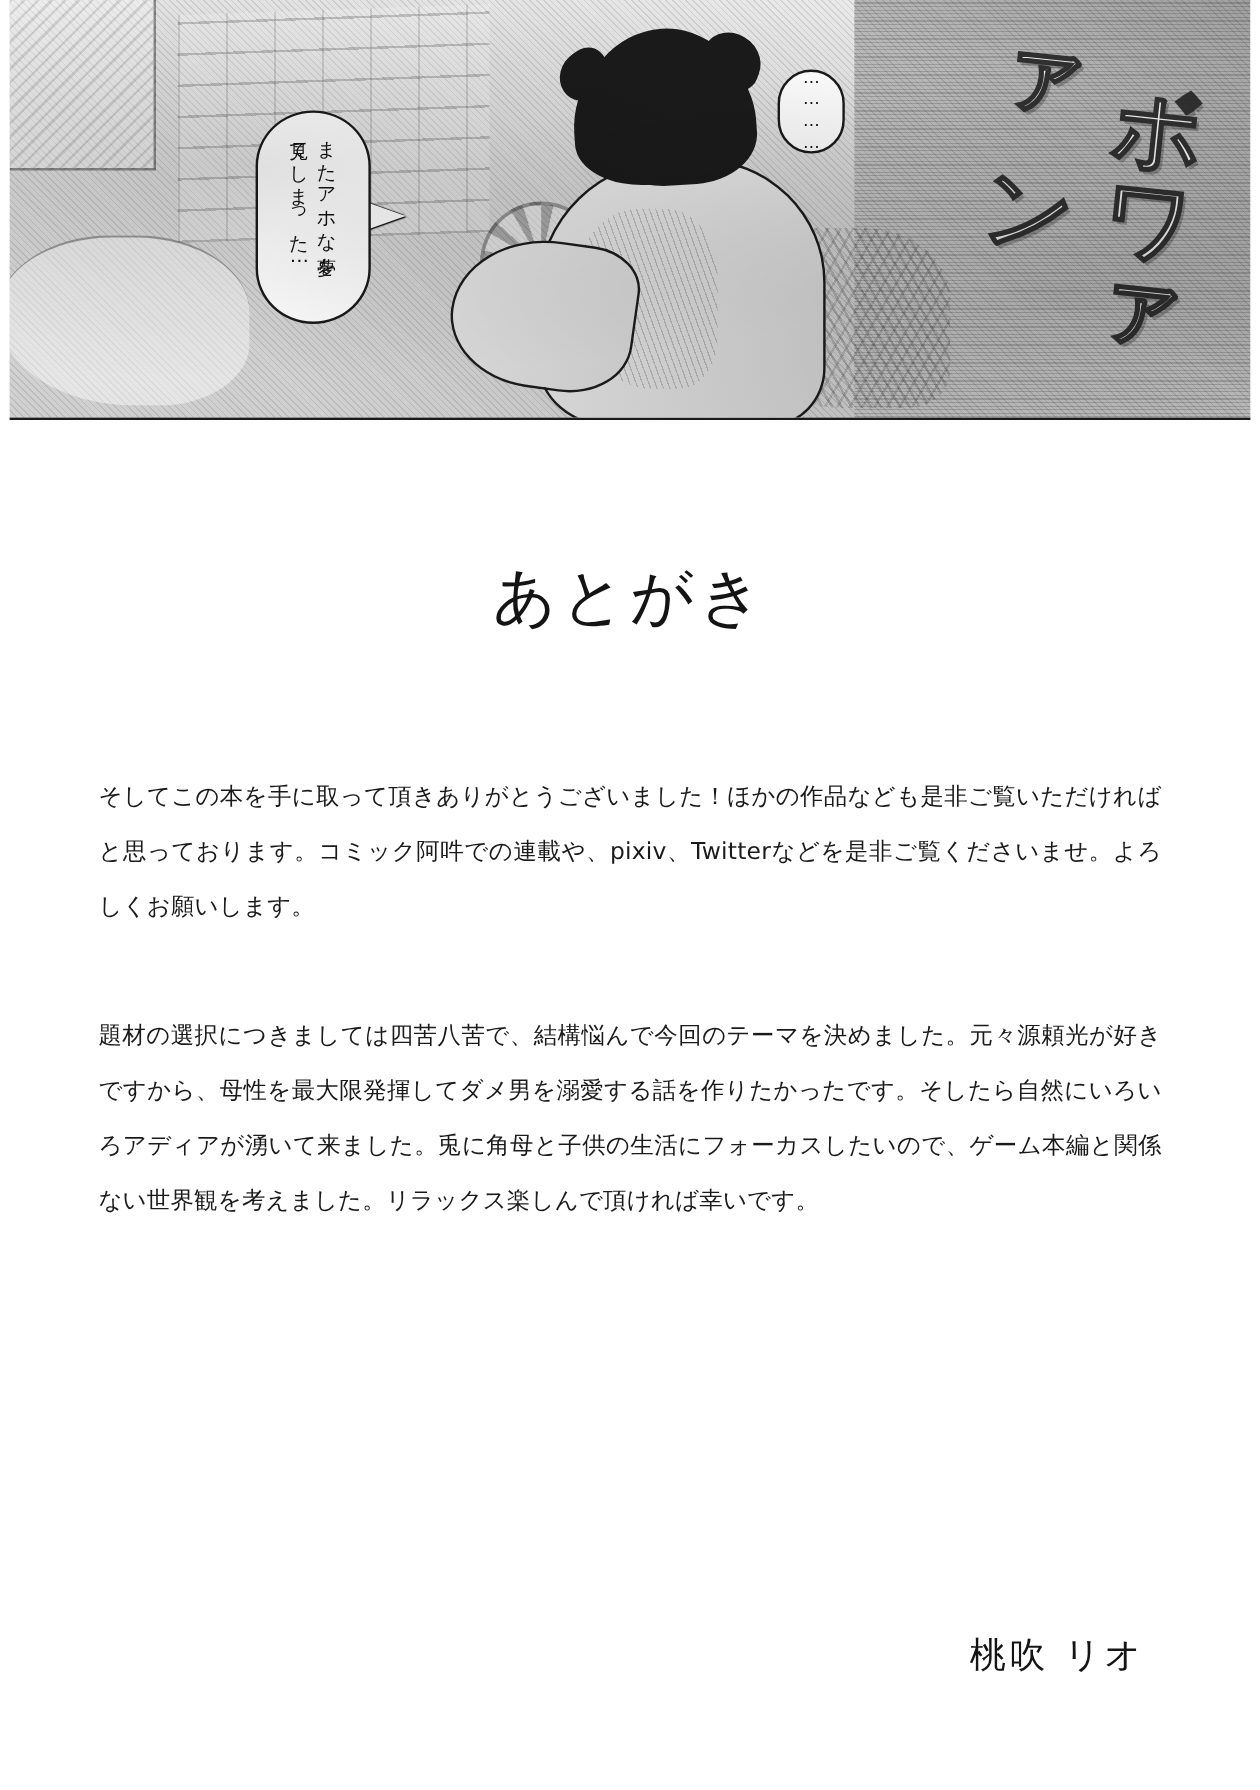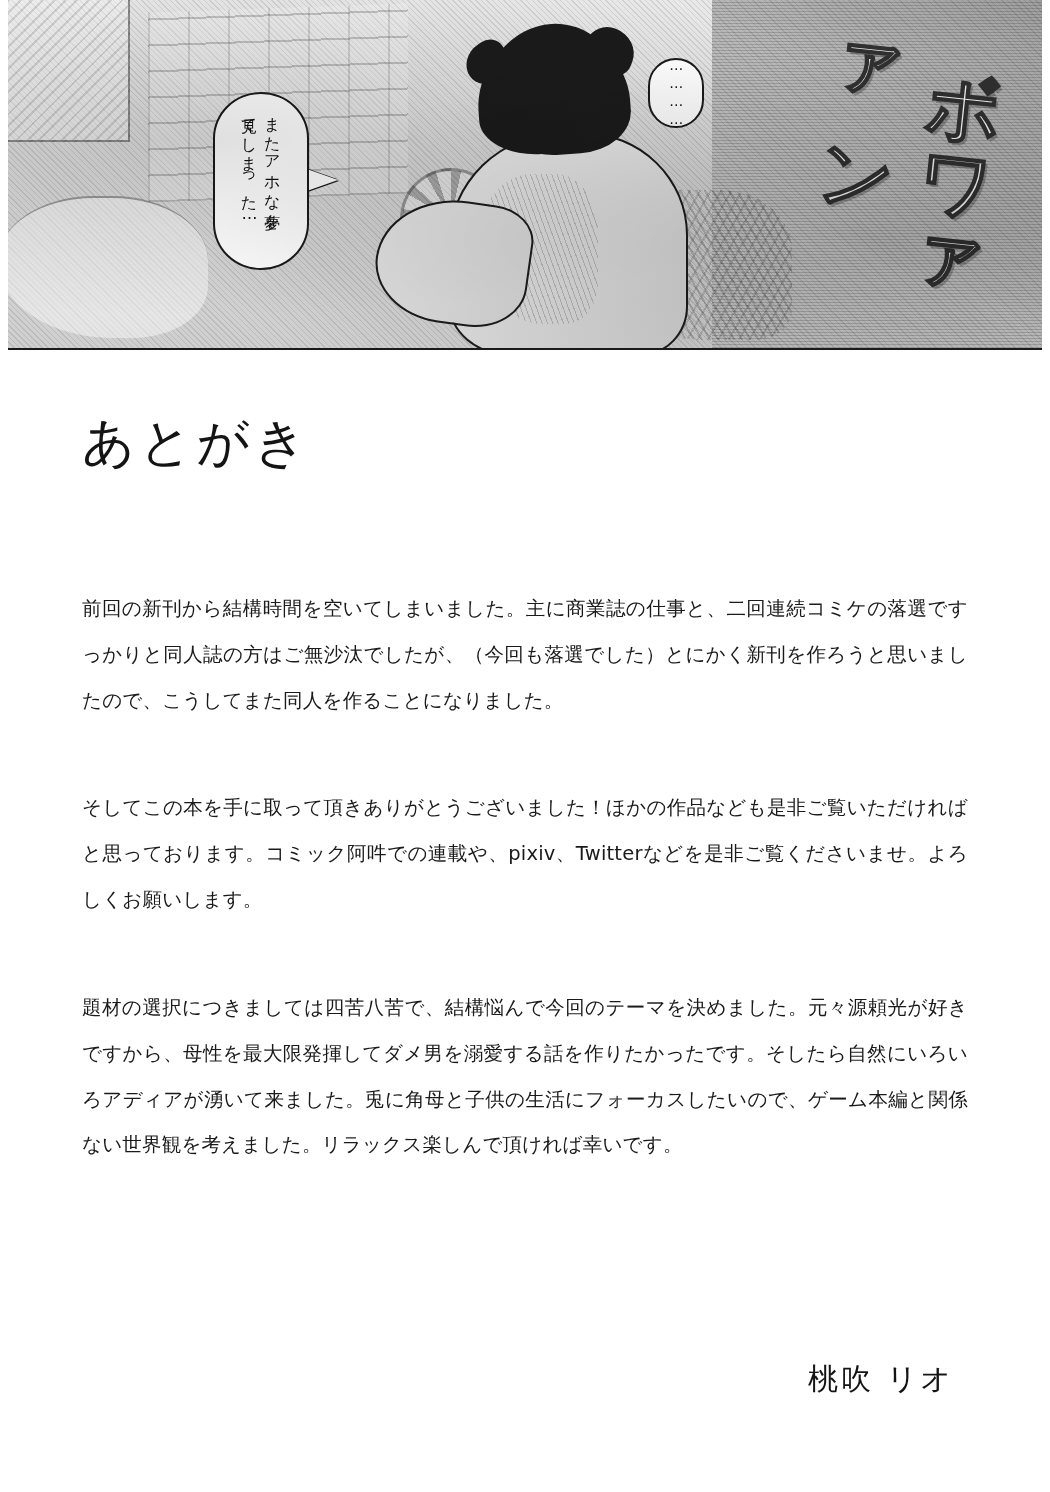--- a/index.html
+++ b/index.html
@@ -246,22 +246,22 @@
   .content {
     position: absolute;
     left: 0;
     top: 348px;
     width: 1050px;
     height: 1144px;
     box-sizing: border-box;
     padding: 0 82px;
   }
   .title {
-    text-align: left;
-    margin-top: 60px;
+    text-align: center;
+    margin-top: 115px;
     font-family: "DejaVu Sans", "Liberation Sans", sans-serif;
     font-size: 52px;
     font-weight: normal;
     letter-spacing: 4px;
     color: #141414;
   }
   .paragraphs {
     margin-top: 108px;
   }
   .para {
@@ -311,19 +311,18 @@
     <div class="vtext">…………</div>
   </div>
 
   <div class="sfx">ボワァァン</div>
 </div>
 
 <div class="content">
   <h1 class="title">あとがき</h1>
 
   <div class="paragraphs">
-    <p class="para">前回の新刊から結構時間を空いてしまいました。主に商業誌の仕事と、二回連続コミケの落選ですっかりと同人誌の方はご無沙汰でしたが、（今回も落選でした）とにかく新刊を作ろうと思いましたので、こうしてまた同人を作ることになりました。</p>
     <p class="para">そしてこの本を手に取って頂きありがとうございました！ほかの作品なども是非ご覧いただければと思っております。コミック阿吽での連載や、pixiv、Twitterなどを是非ご覧くださいませ。よろしくお願いします。</p>
     <p class="para">題材の選択につきましては四苦八苦で、結構悩んで今回のテーマを決めました。元々源頼光が好きですから、母性を最大限発揮してダメ男を溺愛する話を作りたかったです。そしたら自然にいろいろアディアが湧いて来ました。兎に角母と子供の生活にフォーカスしたいので、ゲーム本編と関係ない世界観を考えました。リラックス楽しんで頂ければ幸いです。</p>
   </div>
 
   <div class="signature">桃吹 リオ</div>
 </div>
 
 </body></html>

